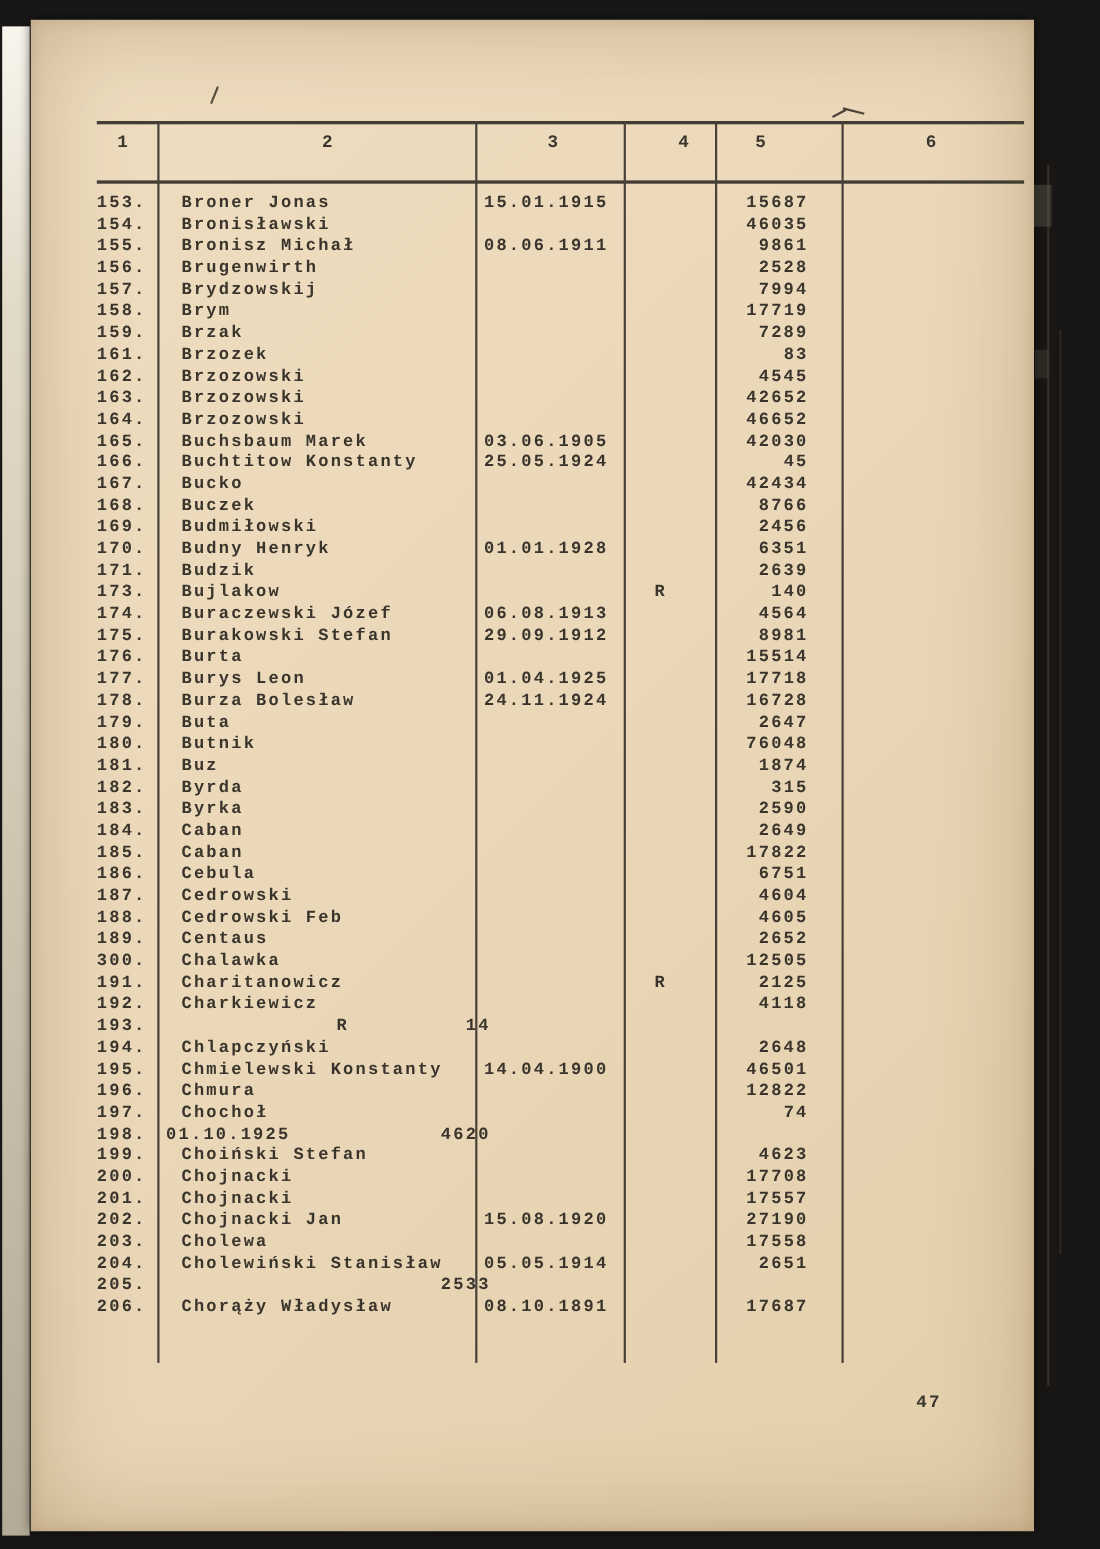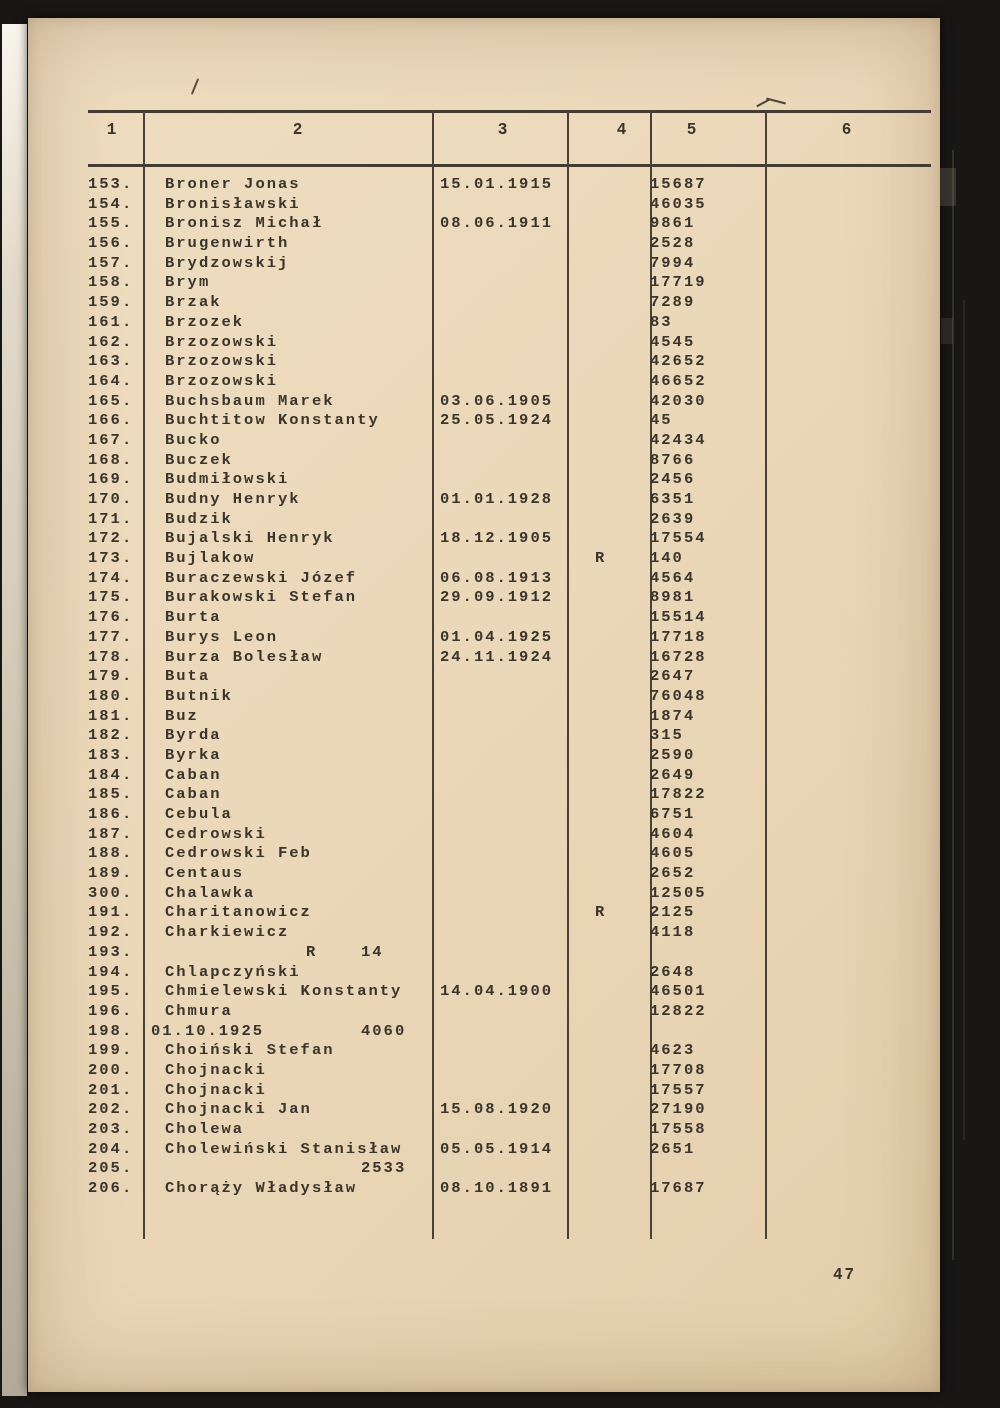--- a/index.html
+++ b/index.html
@@ -43,21 +43,21 @@
   }
   .header-row .hc { text-align:center; }
 
   
   .rows { position:absolute; left:60px; top:157px; width:842px; font-size:15.5px; font-weight:bold; letter-spacing:2px; }
   .row { display:flex; height:19.7px; line-height:19.7px; white-space:nowrap; }
   .c1 { width:55px;  padding-right:6px; }
   .c2 { width:289px; padding-left:22px; overflow:hidden; }
   .c3 { width:135px; padding-left:8px; }
   .c4 { width:83px;  padding-left:28px; }
-  .c5 { width:115px; padding-right:30px; }
+  .c5 { width:115px; text-align:right; padding-right:30px; }
   .c6 { width:165px; }
 
   .page-number { position:absolute; left:805px; top:1248px; font-size:16px; font-weight:bold; letter-spacing:2px; }
 
   
   .stray-mark { position:absolute; left:166px; top:60px; width:2px; height:17px; background:#57503f; transform:rotate(22deg); border-radius:1px; }
   
   .tick-mark { position:absolute; left:728px; top:84px; width:14px; height:2px; background:#4a4438; transform:rotate(-28deg); }
   .tick-mark2 { position:absolute; left:738px; top:82px; width:20px; height:2px; background:#4a4438; transform:rotate(14deg); }
 </style>
@@ -248,28 +248,20 @@
 
       <div class="row">
         <div class="c1">171.</div>
         <div class="c2">Budzik</div>
         <div class="c3"></div>
         <div class="c4"></div>
         <div class="c5">2639</div>
         <div class="c6"></div>
       </div>
 
-      <div class="row">
-        <div class="c1">172.</div>
-        <div class="c2">Bujalski Henryk</div>
-        <div class="c3">18.12.1905</div>
-        <div class="c4"></div>
-        <div class="c5">17554</div>
-        <div class="c6"></div>
-      </div>
 
       <div class="row">
         <div class="c1">173.</div>
         <div class="c2">Bujlakow</div>
         <div class="c3"></div>
         <div class="c4">R</div>
         <div class="c5">140</div>
         <div class="c6"></div>
       </div>
 
@@ -472,26 +464,34 @@
 
       <div class="row">
         <div class="c1">196.</div>
         <div class="c2">Chmura</div>
         <div class="c3"></div>
         <div class="c4"></div>
         <div class="c5">12822</div>
         <div class="c6"></div>
       </div>
 
+      <div class="row">
+        <div class="c1">197.</div>
+        <div class="c2">Chochoł</div>
+        <div class="c3"></div>
+        <div class="c4"></div>
+        <div class="c5">74</div>
+        <div class="c6"></div>
+      </div>
 
       <div class="row">
         <div class="c1">198.</div>
         <div class="c3">01.10.1925</div>
         <div class="c4"></div>
-        <div class="c5">4060</div>
+        <div class="c5">4620</div>
         <div class="c6"></div>
       </div>
 
       <div class="row">
         <div class="c1">199.</div>
         <div class="c2">Choiński Stefan</div>
         <div class="c3"></div>
         <div class="c4"></div>
         <div class="c5">4623</div>
         <div class="c6"></div>

